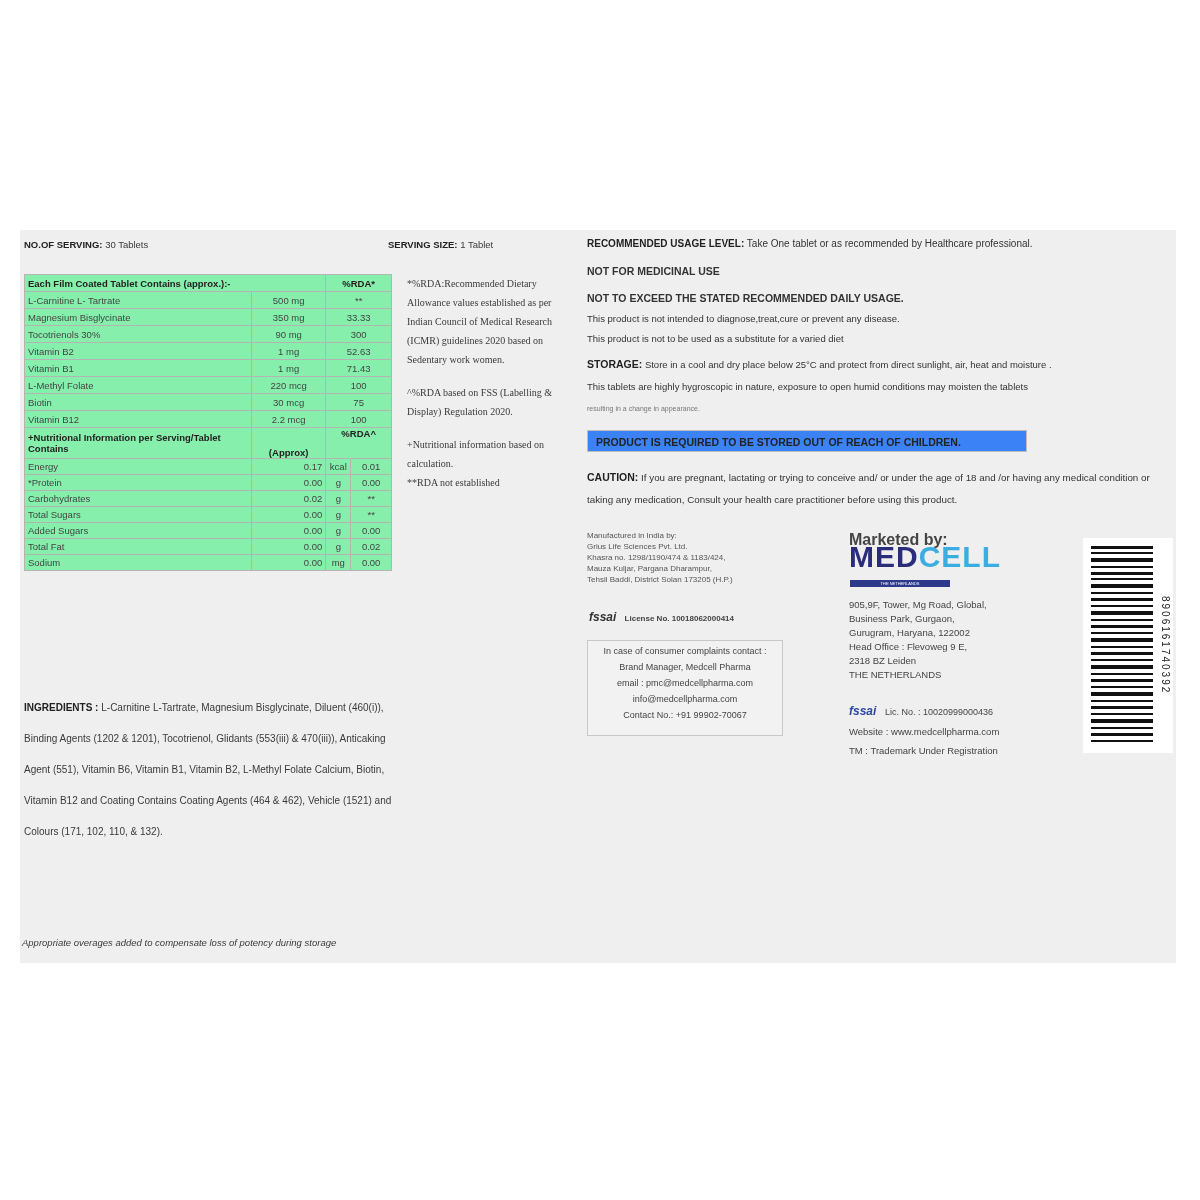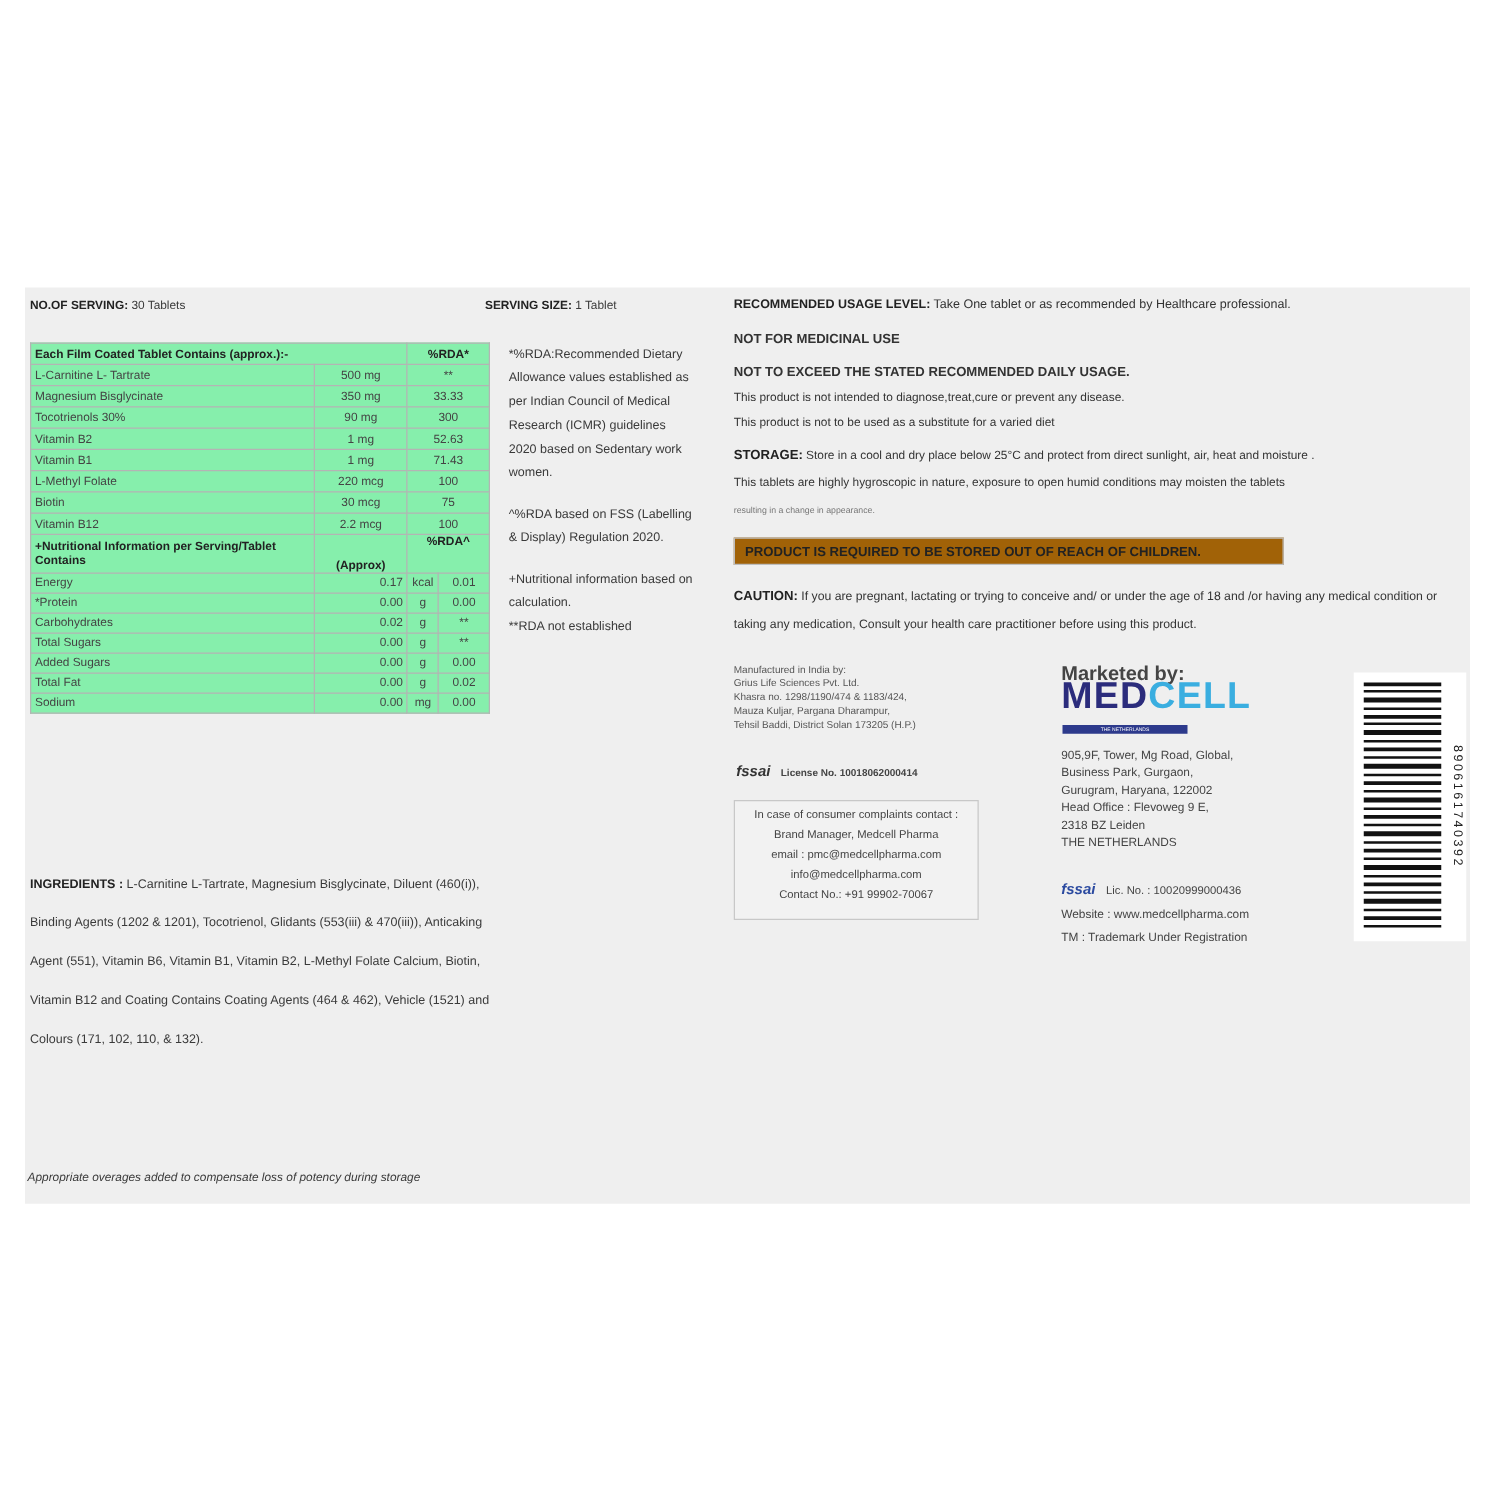--- a/index.html
+++ b/index.html
@@ -12,27 +12,27 @@
 
   
   table.nt { position:absolute; left:24px; top:274px; width:368px; border-collapse:collapse;
              font-size:9.5px; color:#444; background:#86efac; border:1.5px solid #9a9a9a; }
   table.nt td { border:1px solid #b4b4b4; padding:0 3px; height:16px; white-space:nowrap; }
   table.nt td.v { text-align:center; }
   table.nt td.hd { font-weight:bold; color:#222; }
   table.nt tr.sub td { height:15px; }
   table.nt td.u { text-align:center; width:18px; }
 
-  .mid-notes p { margin:0 0 14px 0; }
+  .mid-notes p { margin:0 0 14px 0;font-family:Liberation Serif, serif; }
 
   .right-line { font-size:10px; color:#333; }
   .right-line .b { font-weight:bold; }
 
   .warn-box { position:absolute; left:587px; top:430px; width:440px; height:22px; border:1.5px solid #bdbdbd;
-              background:#a16207; font-size:10.5px; font-weight:bold; color:#222; padding:5px 0 0 8px; box-sizing:border-box; }
+              background:#3b82f6; font-size:10.5px; font-weight:bold; color:#222; padding:5px 0 0 8px; box-sizing:border-box; }
 
   .contact-box { position:absolute; left:587px; top:640px; width:196px; height:96px; border:1.5px solid #c8c8c8;
                  background:#f2f2f2; font-size:9px; color:#444; text-align:center; line-height:16px; padding-top:2px; box-sizing:border-box; }
 
   .medcell { position:absolute; left:849px; top:540px; font-size:30px; font-weight:bold; letter-spacing:1px; }
   .medcell .dark { color:#2b2c7c; }
   .medcell .light { color:#3aaee0; }
   .medcell-bar { position:absolute; left:850px; top:580px; width:100px; height:7px; background:#2d3a8c; }
 
   .fssai { display:inline-block; font-style:italic; font-weight:bold; font-size:12px; color:#333; margin-right:6px; }

